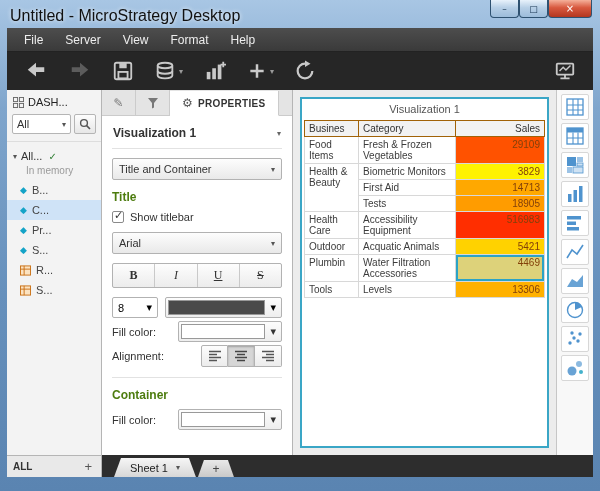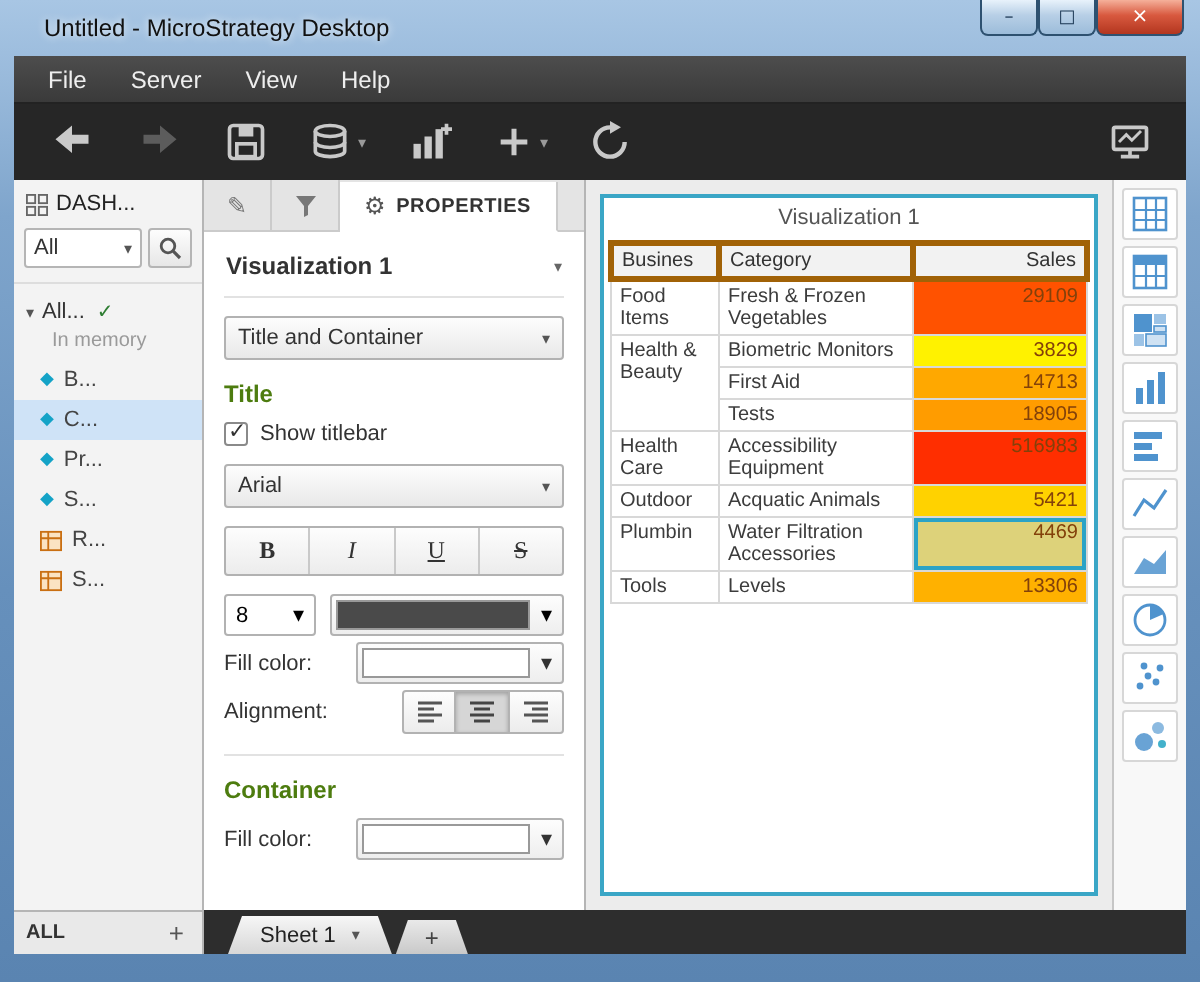--- a/index.html
+++ b/index.html
@@ -5,22 +5,22 @@
   * { box-sizing: border-box; margin: 0; padding: 0; }
   html,body { width:600px; height:491px; }
   body { font-family:"Liberation Sans", sans-serif; font-size:11px; overflow:hidden; }
   .glyph { font-family:"DejaVu Sans","Liberation Sans",sans-serif; }
 
   .window { position:relative; width:600px; height:491px;
     background:linear-gradient(#a8c6e4,#7fa5cc 22%,#6690bc 60%,#5a84b1); }
 
   
   .titlebar { position:absolute; top:0; left:0; right:0; height:28px; }
-  .title-text { position:absolute; left:10px; top:7px; font-size:12px; color:#111;
-    text-shadow:0 0 4px rgba(255,255,255,.95);margin-left:12px; }
+  .title-text { position:absolute; left:10px; top:7px; font-size:16px; color:#111;
+    text-shadow:0 0 4px rgba(255,255,255,.95); }
   .win-buttons { position:absolute; top:0; right:8px; display:flex; }
   .win-btn { width:29px; height:18px; border:1px solid #2e5170; border-top:none;
     background:linear-gradient(#e8f2fb,#b7cfe6 45%,#9cbcda); border-radius:0 0 4px 4px;
     display:flex; align-items:center; justify-content:center; font-size:9px; color:#16324e; cursor:default; }
   .win-btn.close { width:44px; background:linear-gradient(#f5b09a,#d8593f 45%,#b3361f); color:#fff; font-size:10px; }
 
   
   .menubar { position:absolute; top:28px; left:7px; right:7px; height:24px;
     background:linear-gradient(#4d4d4d,#3a3a3a); border-bottom:1px solid #222;
     display:flex; align-items:center; padding:0 6px; }
@@ -107,21 +107,21 @@
   .align-btn:last-child { border-radius:0 2px 2px 0; }
   .align-btn.active { background:#d6d6d6; box-shadow:inset 0 1px 2px rgba(0,0,0,.25); }
   .divider { border-top:1px solid #e2e2e2; margin:10px 0 2px; }
 
   
   .canvas { flex:1; min-width:0; background:#ececec; position:relative; }
   .viz { position:absolute; top:7px; left:7px; right:7px; bottom:7px; background:#fff;
     border:2px solid #3aa6c6; }
   .viz-title { text-align:center; font-size:11px; color:#555; padding:4px 0 5px; }
   table.grid { width:calc(100% - 4px); margin:0 2px; border-collapse:collapse; table-layout:fixed; }
-  .grid th { background:#f2f2f2; border:3px solid #a16207; font-weight:normal; color:#333;
+  .grid th { background:#f2f2f2; border:1px solid #a16207; font-weight:normal; color:#333;
     font-size:10px; text-align:left; padding:2px 4px; }
   .grid th.val { text-align:right; }
   .grid td { border:1px solid #d8d8d8; padding:2px 4px; font-size:10px; color:#3c3c3c; vertical-align:top;margin-left:41px; }
   .grid td.val { text-align:right; color:#83410a; }
   .grid td.selected { box-shadow:inset 0 0 0 2px #2ba3c6; }
 
   
   .gallery { width:37px; flex:none; background:#f8f8f8; border-left:1px solid #c6c6c6;
     display:flex; flex-direction:column; align-items:center; padding:4px 0; gap:3px; overflow:hidden; }
   .gal-btn { width:28px; height:26px; border:1px solid #d7d7d7; border-radius:2px; background:#fff;
@@ -149,20 +149,21 @@
       <div class="win-btn glyph">–</div>
       <div class="win-btn glyph">□</div>
       <div class="win-btn close glyph">×</div>
     </div>
   </div>
 
   <div class="menubar">
     <span class="menu-item">File</span>
     <span class="menu-item">Server</span>
     <span class="menu-item">View</span>
+    <span class="menu-item">Format</span>
     <span class="menu-item">Help</span>
   </div>
 
   <div class="toolbar">
     <span class="tool-btn">
       <svg width="24" height="22" viewBox="0 0 24 24">
           <path d="M12 3 L3 10.5 L12 18 L12 13 L21 13 L21 8 L12 8 Z" fill="#c9c9c9"></path>
         </svg>
     </span>
     <span class="tool-btn">

